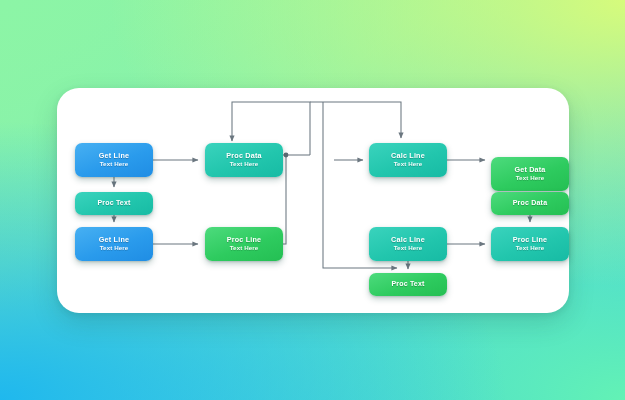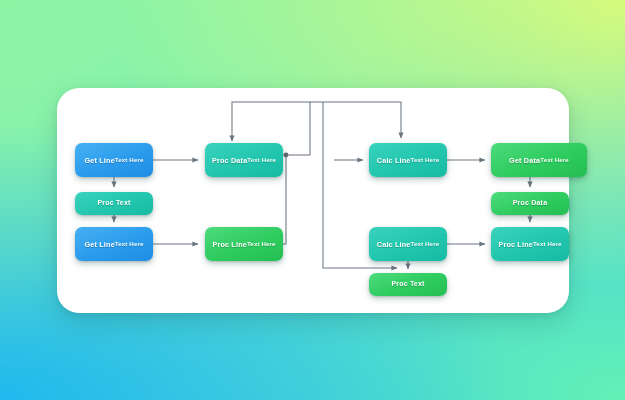--- a/index.html
+++ b/index.html
@@ -47,21 +47,21 @@
     height: 225px;
     overflow: visible;
   }
 
   
   .node {
     position: absolute;
     border-radius: 7px;
     box-sizing: border-box;
     display: flex;
-    flex-direction: row;
+    flex-direction: column;
     align-items: center;
     justify-content: center;
     text-align: center;
     color: #ffffff;
     box-shadow: 0 3px 6px rgba(15, 70, 60, .26),
                 0 1px 2px rgba(15, 70, 60, .18);
     z-index: 3;
     overflow: hidden;
   }
   .node .t1 {
@@ -171,21 +171,21 @@
 
     <div class="node c-teal" style="left:312px;top:139px;width:78px;height:34px;">
       <span class="t1">Calc Line</span>
       <span class="t2">Text Here</span>
     </div>
 
     <div class="node c-green single" style="left:312px;top:185px;width:78px;height:23px;">
       <span class="t1">Proc Text</span>
     </div>
 
-    <div class="node c-green" style="left:434px;top:55px;width:96px;height:34px;">
+    <div class="node c-green" style="left:434px;top:69px;width:78px;height:34px;">
       <span class="t1">Get Data</span>
       <span class="t2">Text Here</span>
     </div>
 
     <div class="node c-green single" style="left:434px;top:104px;width:78px;height:23px;">
       <span class="t1">Proc Data</span>
     </div>
 
     <div class="node c-teal" style="left:434px;top:139px;width:78px;height:34px;">
       <span class="t1">Proc Line</span>

